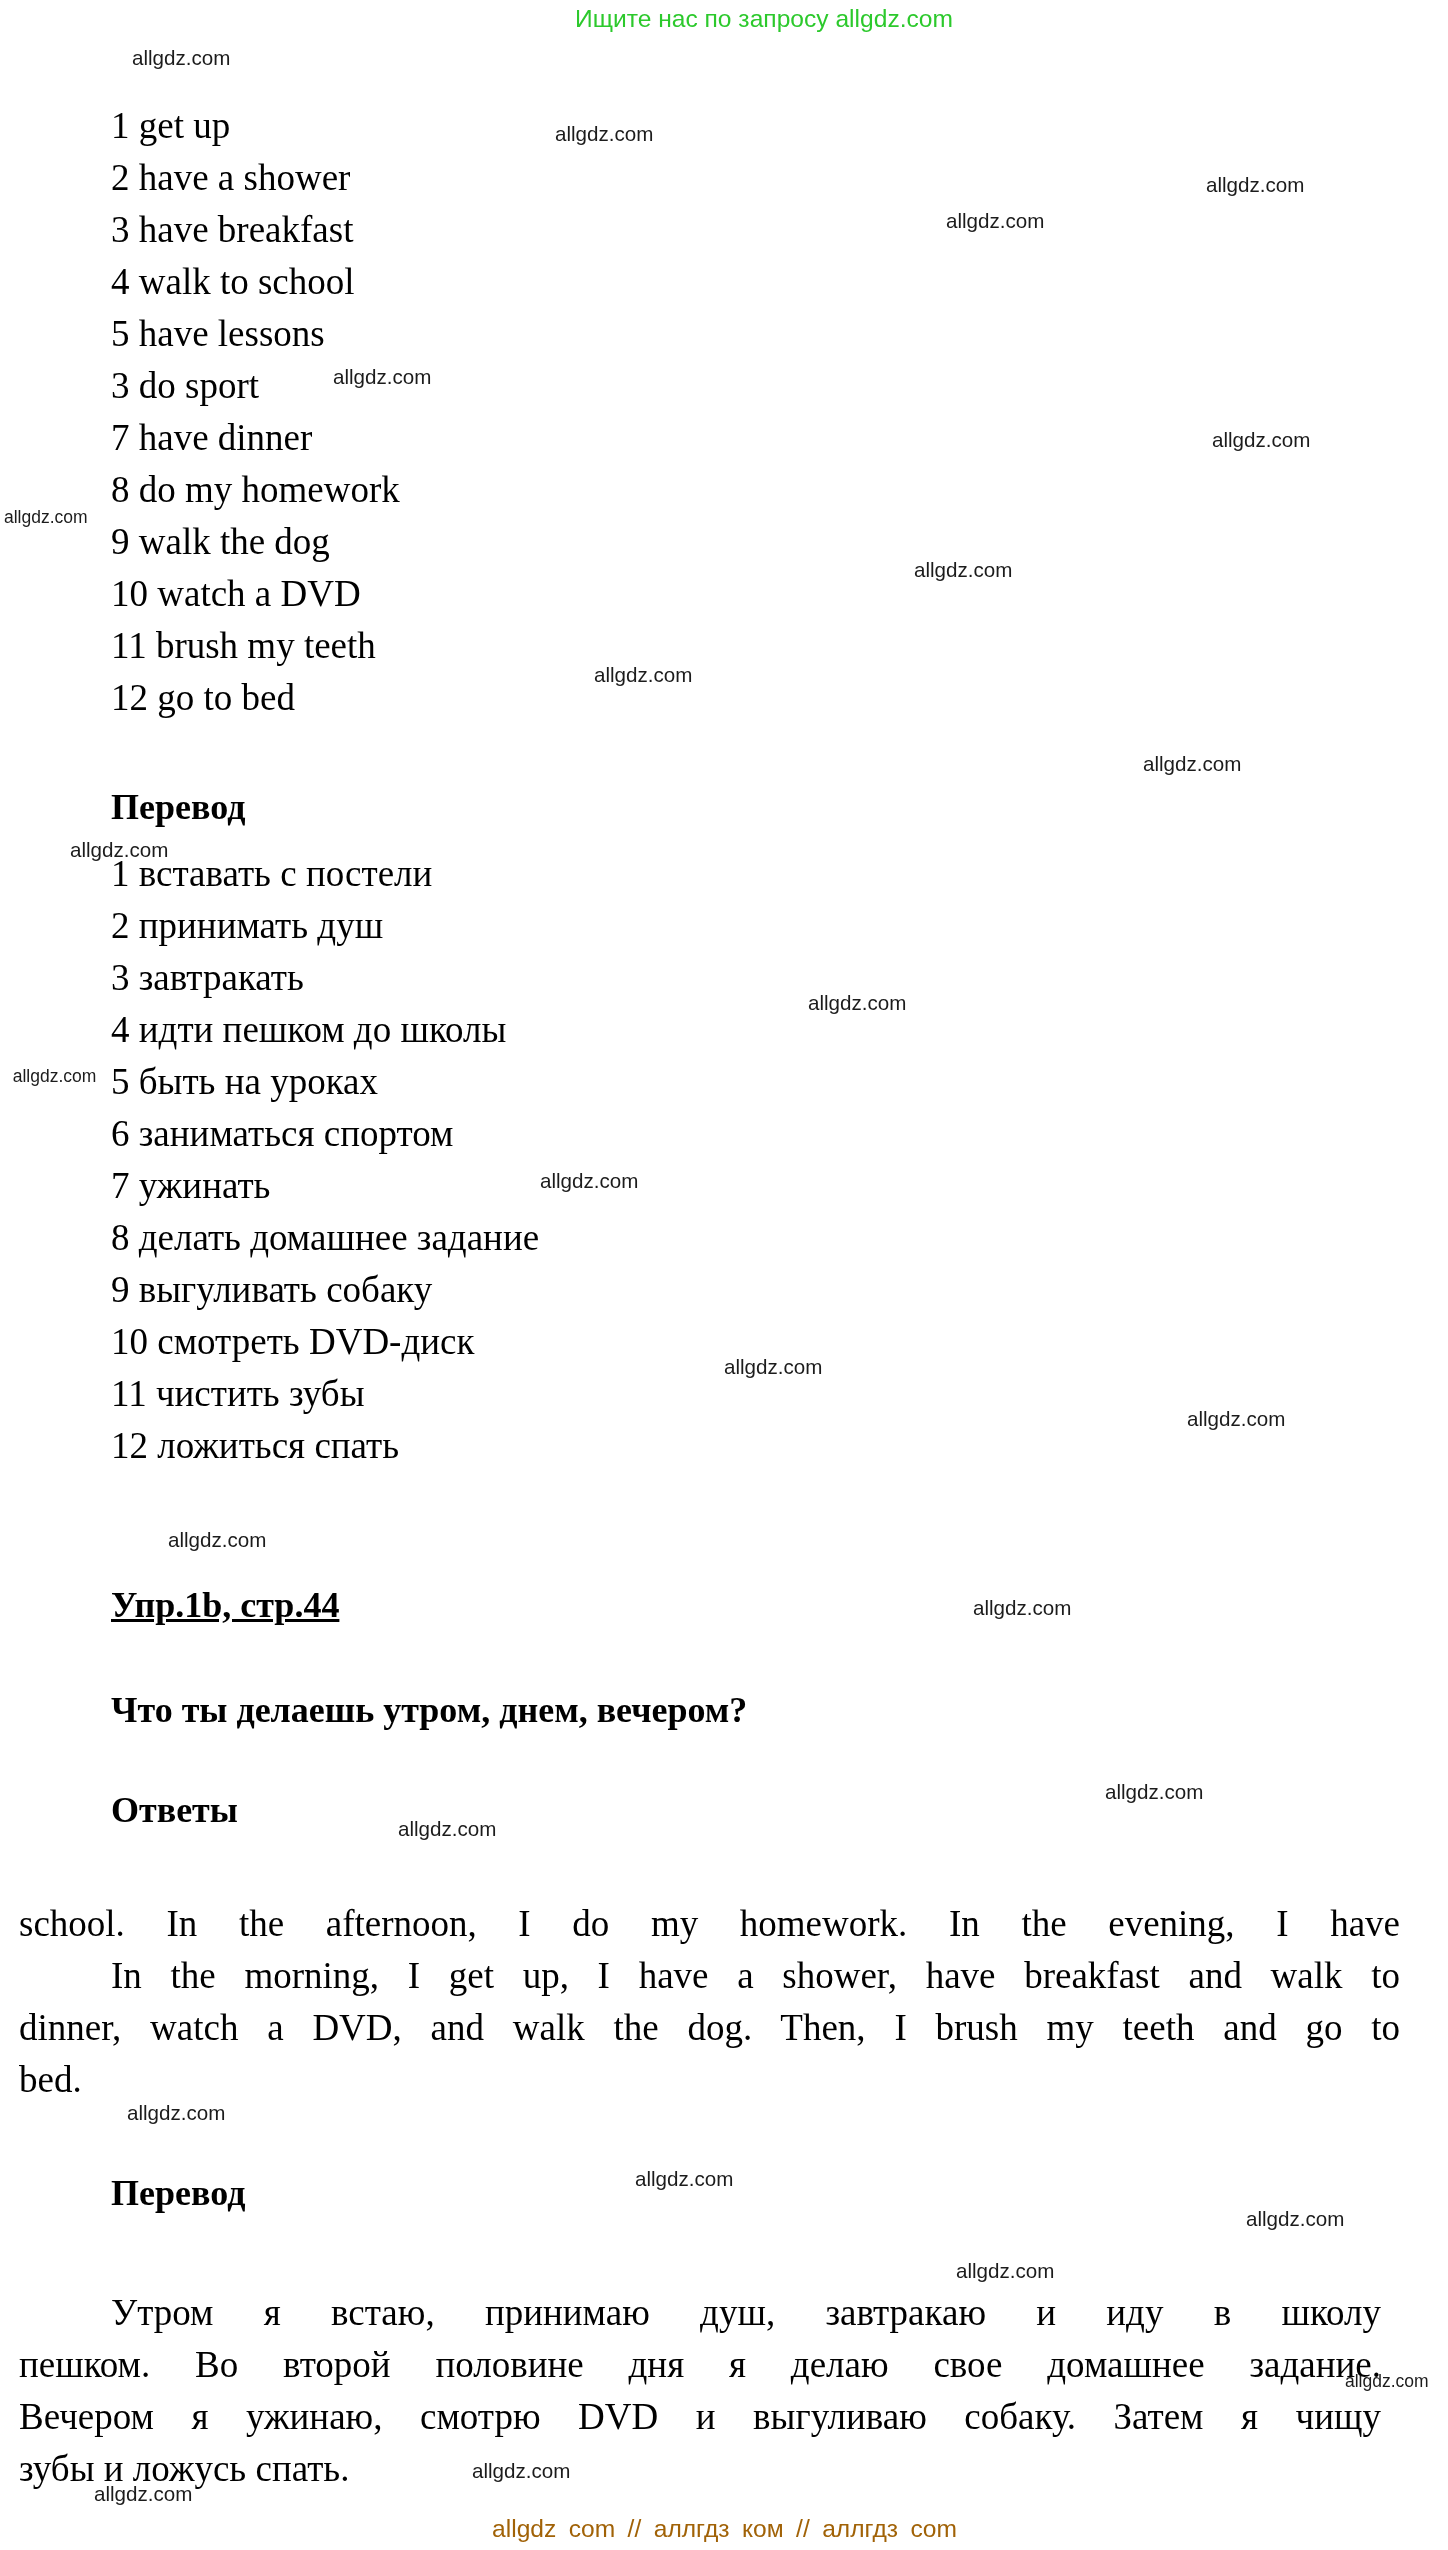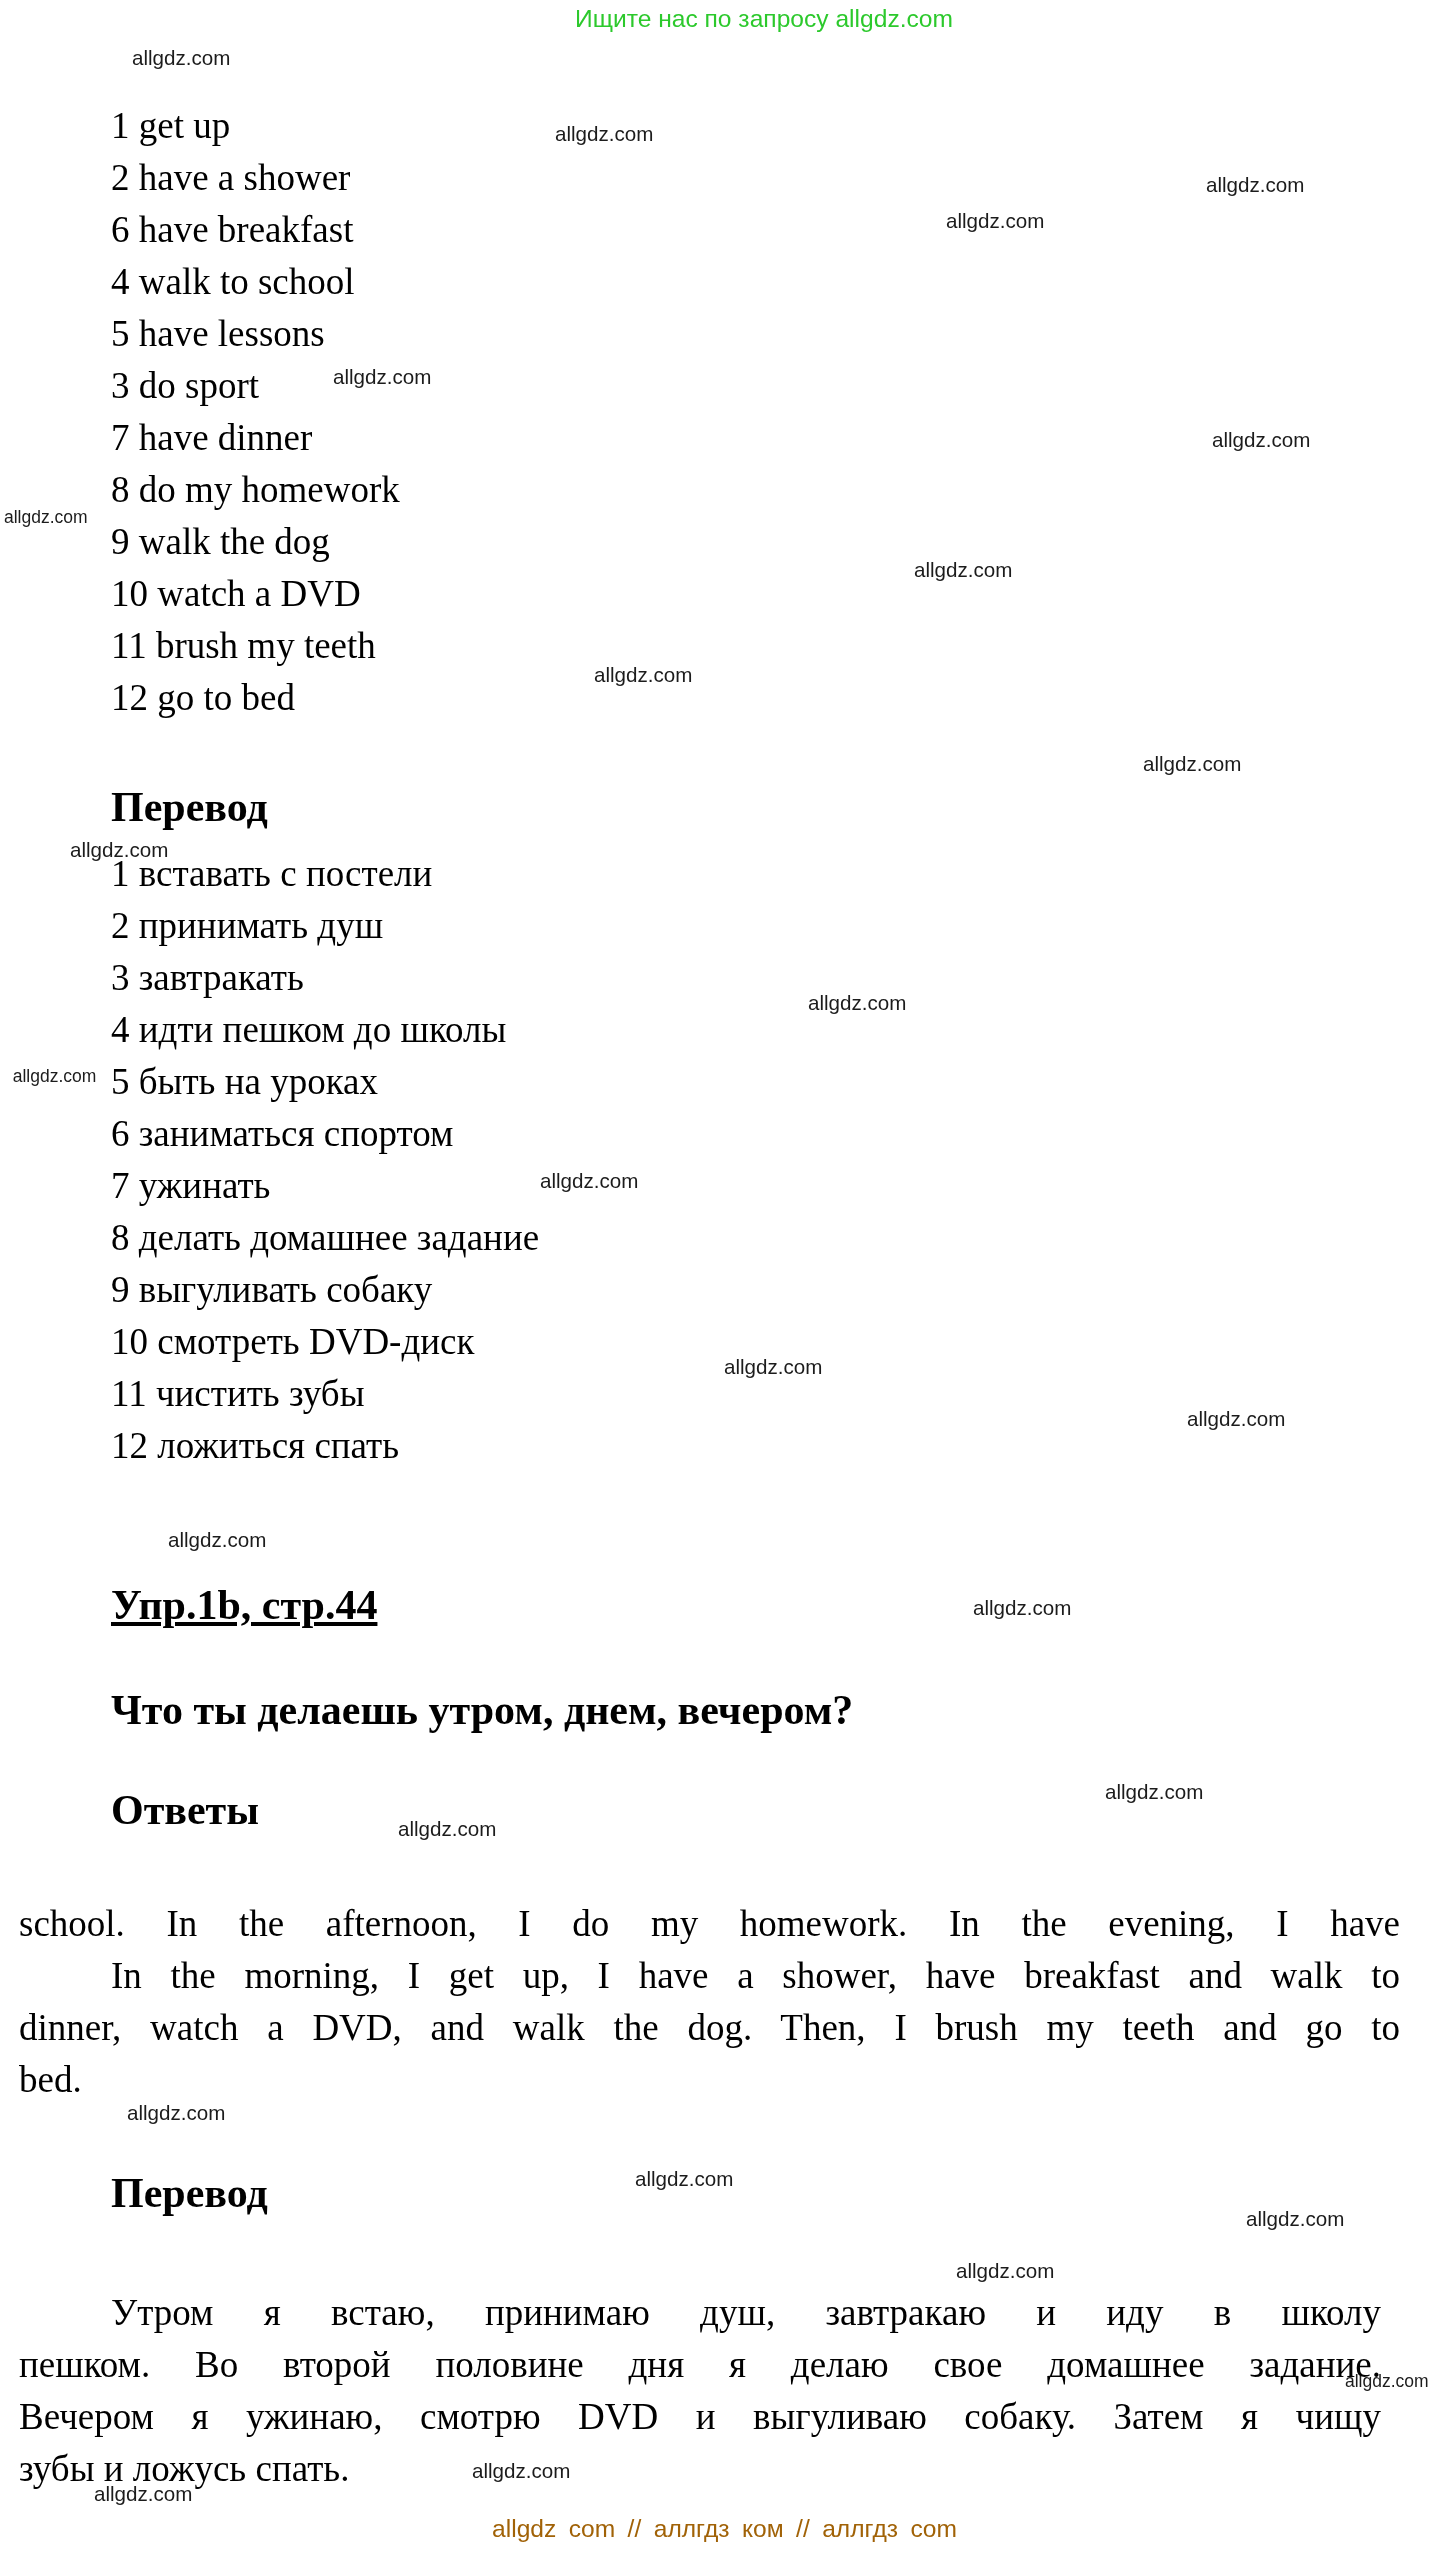--- a/index.html
+++ b/index.html
@@ -30,21 +30,21 @@
   .wm.small{font-size:17.5px;}
   
   .word-list{position:absolute;left:111px;}
   .list-row{
     height:52px;line-height:52px;
     font-size:37px;white-space:nowrap;
   }
   
   .heading{
     position:absolute;left:111px;
-    font-size:42px;font-weight:bold;
+    font-size:36px;font-weight:bold;
     line-height:40px;white-space:nowrap;
   }
   
   .para{position:absolute;left:19px;}
   .para-line{
     font-size:37px;line-height:52px;height:52px;
     text-align:justify;text-align-last:justify;
     white-space:normal;
   }
   .para-line.last{text-align-last:left;}
@@ -91,21 +91,21 @@
       <span class="wm" style="left: 1246px; top: 2209px;">allgdz.com</span>
       <span class="wm" style="left: 956px; top: 2261px;">allgdz.com</span>
       <span class="wm small" style="left: 1345px; top: 2373px;">allgdz.com</span>
       <span class="wm" style="left: 472px; top: 2461px;">allgdz.com</span>
       <span class="wm" style="left: 94px; top: 2484px;">allgdz.com</span>
     </div>
 
   <div class="word-list" style="top:100px;" id="english-list">
       <div class="list-row">1 get up</div>
       <div class="list-row">2 have a shower</div>
-      <div class="list-row">6 have breakfast</div>
+      <div class="list-row">3 have breakfast</div>
       <div class="list-row">4 walk to school</div>
       <div class="list-row">5 have lessons</div>
       <div class="list-row">3 do sport</div>
       <div class="list-row">7 have dinner</div>
       <div class="list-row">8 do my homework</div>
       <div class="list-row">9 walk the dog</div>
       <div class="list-row">10 watch a DVD</div>
       <div class="list-row">11 brush my teeth</div>
       <div class="list-row">12 go to bed</div>
     </div>

